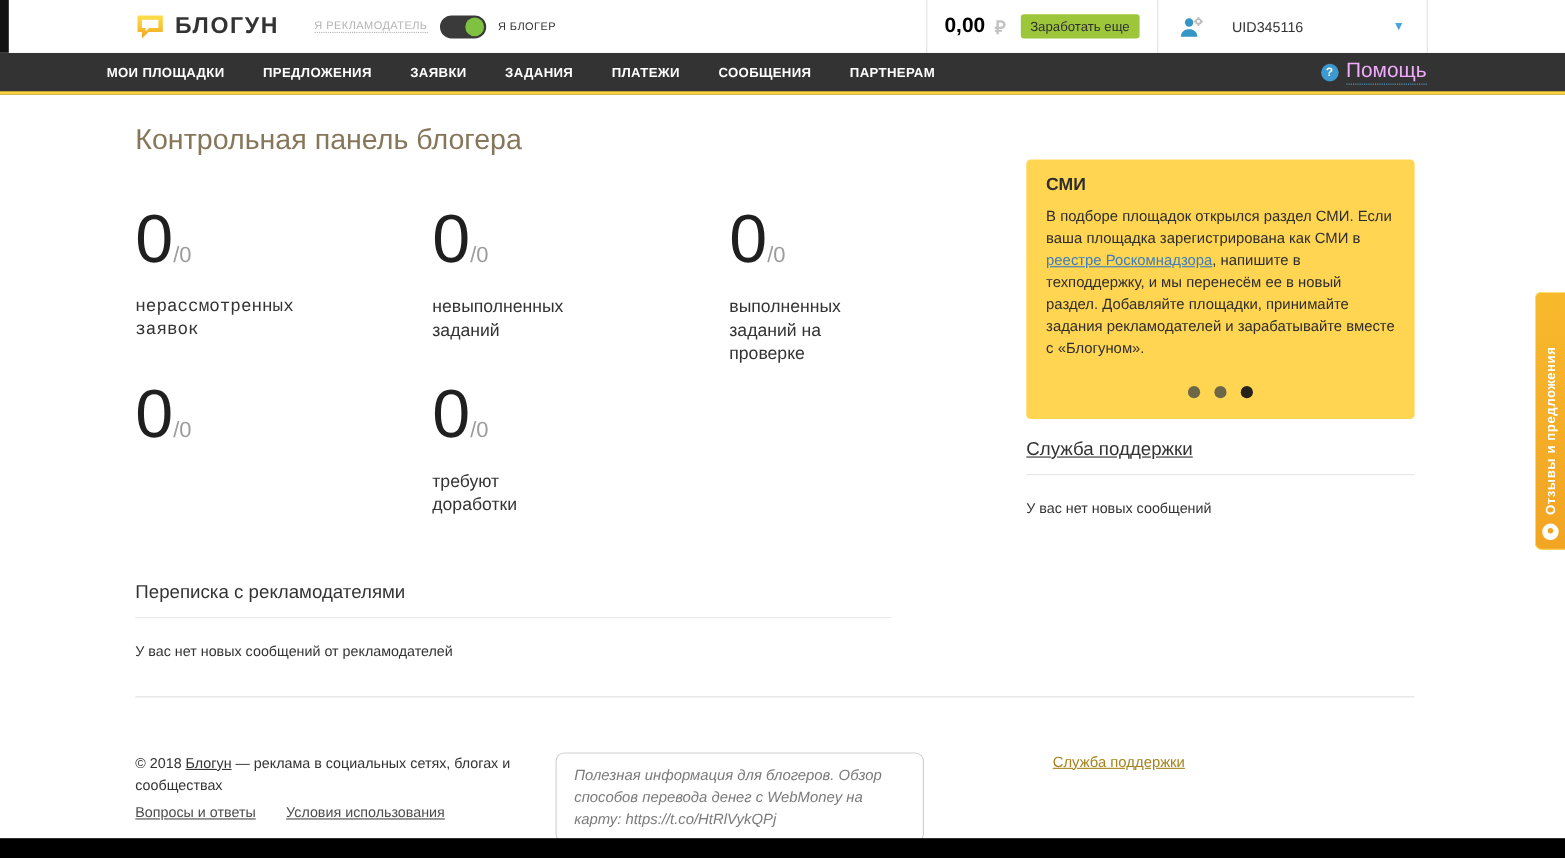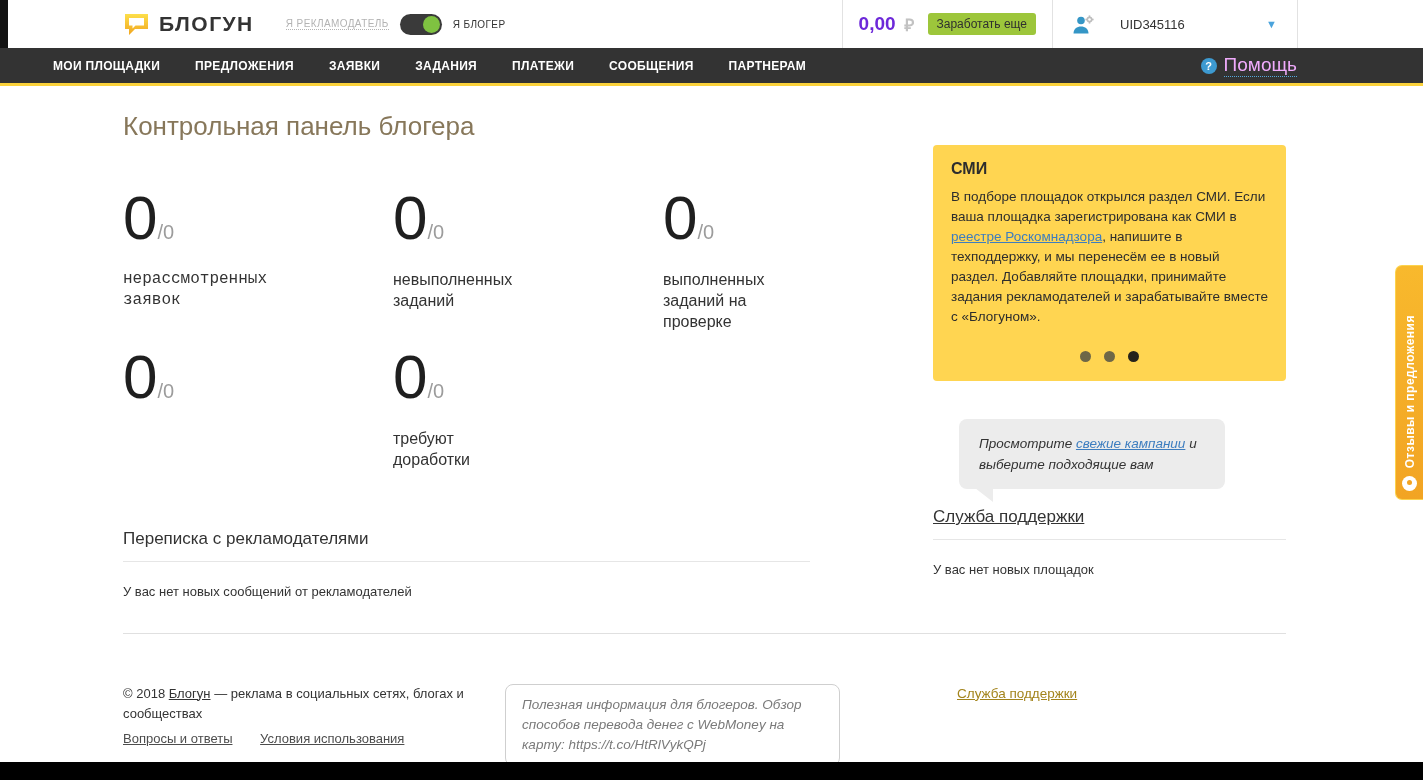--- a/index.html
+++ b/index.html
@@ -18,32 +18,32 @@
   .role-switch { margin-left:32px; display:flex; align-items:center; gap:11px; }
   .adv-link { font-size:10px; letter-spacing:.4px; color:#b3b3b3; text-transform:uppercase;
               border-bottom:1px dotted #b3b3b3; text-decoration:none; }
   .toggle { width:42px; height:21px; background:#3a3a3a; border-radius:11px; position:relative; cursor:pointer; }
   .toggle-knob { position:absolute; right:2px; top:2px; width:17px; height:17px; border-radius:50%; background:#7fc241; }
   .blogger-label { font-size:10px; letter-spacing:.4px; color:#333; text-transform:uppercase; }
 
   .topbar-right { margin-left:auto; display:flex; align-items:stretch; height:48px; }
   .tb-section { display:flex; align-items:center; border-left:1px solid #e2e2e2; }
   .balance-section { padding:0 16px; gap:9px; }
-  .balance-amount { font-size:19px; font-weight:bold; color:#6d28d9; }
+  .balance-amount { font-size:19px; font-weight:bold; color:#000000; }
   .balance-currency { font-size:17px; font-weight:bold; color:#c2c2c2; }
   .earn-btn { background:#9dc63b; color:#2f2f2f; font-size:12px; padding:4px 9px; border-radius:3px;
               text-decoration:none; margin-left:4px; white-space:nowrap; }
   .user-section { width:245px; padding:0 20px; gap:25px; position:relative; }
   .uid { font-size:13px; color:#333; }
   .chevron { margin-left:auto; color:#4aa3dc; font-size:11px; }
   .tb-spacer { width:126px; border-left:1px solid #e2e2e2; }
 
   
   .nav { background:#333333; height:38px; border-bottom:3px solid #fbd23b; display:flex; align-items:center; }
-  .nav-items { margin-left:53px; display:flex; gap:35px; }
+  .nav-items { margin-left:97px; display:flex; gap:35px; }
   .nav-item { color:#fff; font-size:12px; font-weight:bold; letter-spacing:.3px; text-decoration:none;
               text-transform:uppercase; }
   .help-link { margin-left:auto; margin-right:126px; display:flex; align-items:center; gap:7px; text-decoration:none; }
   .help-q { width:16px; height:16px; border-radius:50%; background:#3d9ad1; color:#fff; font-size:11px;
             font-weight:bold; display:flex; align-items:center; justify-content:center; }
   .help-text { color:#f0abfc; font-size:19px; border-bottom:1px dotted #54a9dc; }
 
   
   .main { padding:0 137px 0 123px; }
   .main-grid { display:flex; }
@@ -230,28 +230,25 @@
         <div class="smi-text">
           <span>В подборе площадок открылся раздел СМИ. Если ваша площадка зарегистрирована как СМИ в </span><a class="smi-link">реестре Роскомнадзора</a><span>, напишите в техподдержку, и мы перенесём ее в новый раздел. Добавляйте площадки, принимайте задания рекламодателей и зарабатывайте вместе с «Блогуном».</span>
         </div>
         <div class="smi-dots">
           <span class="dot"></span>
           <span class="dot"></span>
           <span class="dot active"></span>
         </div>
       </div>
 
-      <div class="campaign-bubble">
-        <span>Просмотрите </span><a class="campaign-link">свежие кампании</a><span> и выберите подходящие вам</span>
-      </div>
 
       <section class="support-section">
         <a class="support-title-link">Служба поддержки</a>
         <hr class="support-hr">
-        <div class="empty-text">У вас нет новых площадок</div>
+        <div class="empty-text">У вас нет новых сообщений</div>
       </section>
     </div>
   </div>
 
   <hr class="full-hr">
 
   <footer class="footer">
     <div class="f-copy">
       <span>© 2018 </span><a style="text-decoration:underline;">Блогун</a><span> — реклама в социальных сетях, блогах и сообществах</span>
       <div class="f-links">

